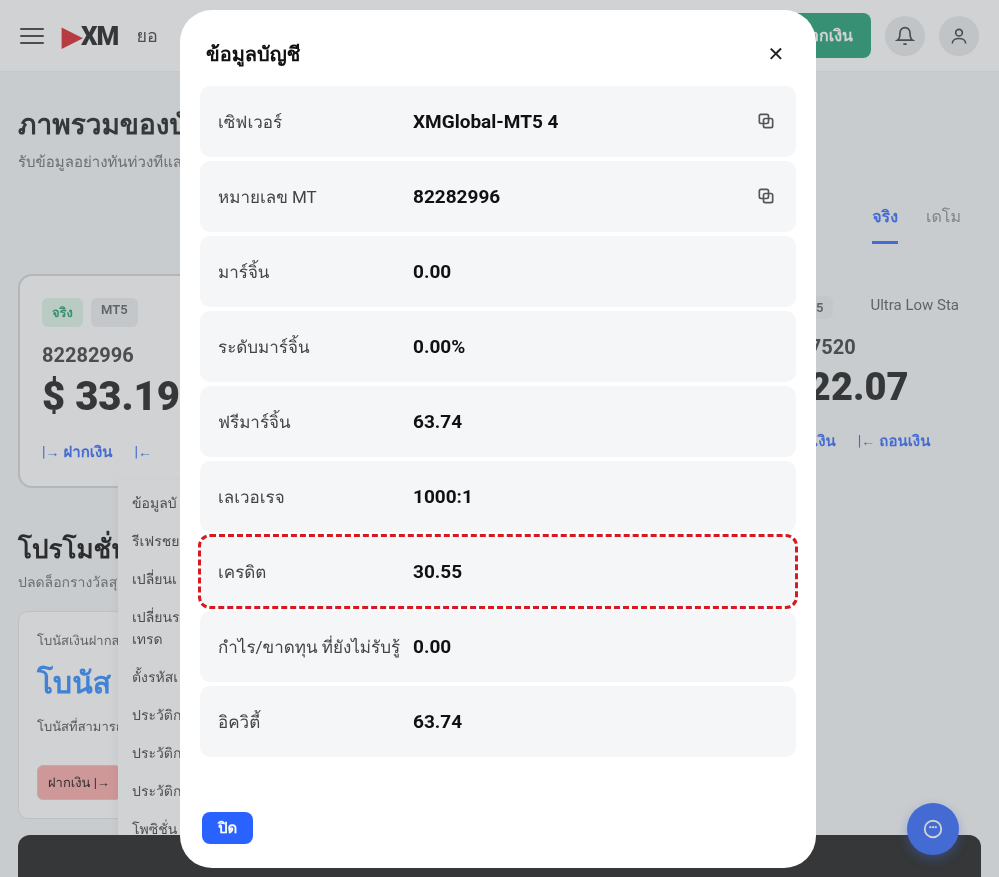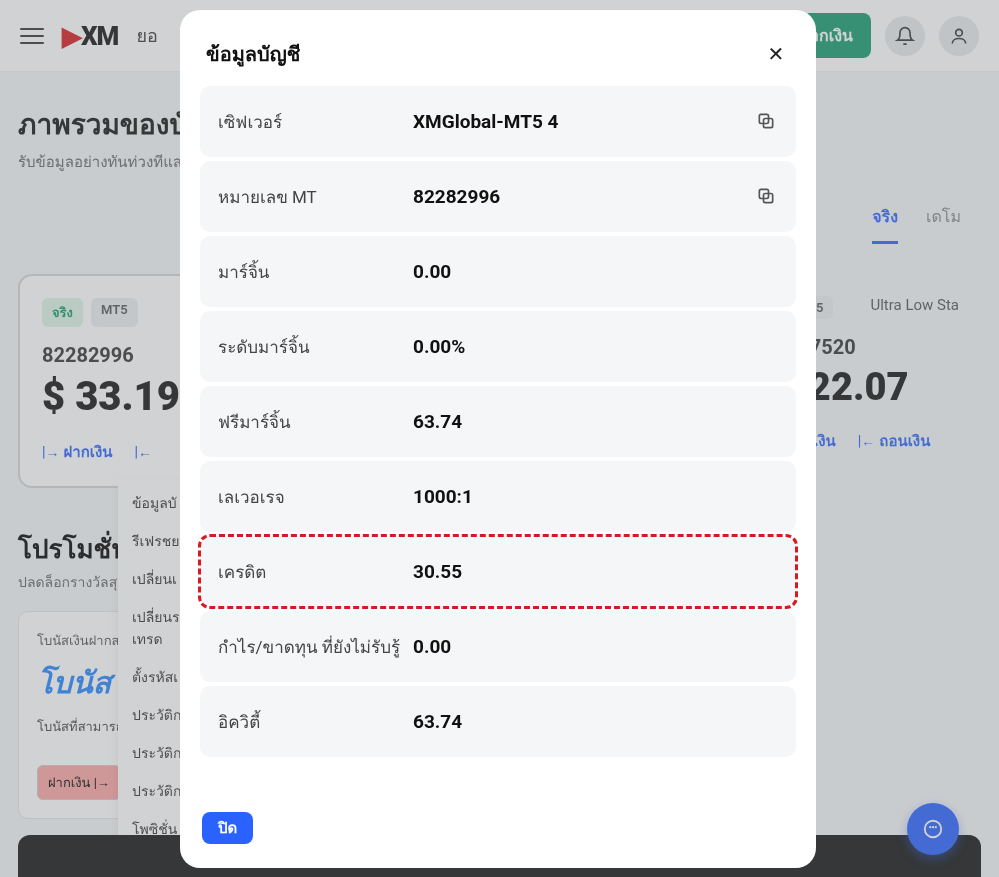--- a/index.html
+++ b/index.html
@@ -205,21 +205,20 @@
 .promo-card-label {
   font-size: 13px;
   color: #555;
   margin-bottom: 8px;
 }
 .promo-card-title {
   font-size: 30px;
   font-weight: 900;
   color: #2684ff;
   margin-bottom: 10px;
-  font-style: italic;
 }
 .promo-card-desc {
   font-size: 13px;
   color: #444;
   margin-bottom: 12px;
 }
 .promo-btn {
   border: 1px solid #ccc;
   background: #fca5a5;
   padding: 6px 10px;
@@ -256,21 +255,21 @@
   inset: 0;
   background: rgba(120,125,130,0.35);
 }
 .modal {
   position: absolute;
   left: 180px;
   top: 10px;
   width: 636px;
   height: 858px;
   background: #fff;
-  border-radius: 20px;
+  border-radius: 32px;
   padding: 24px 18px;
   display: flex;
   flex-direction: column;
 }
 .modal-head {
   display: flex;
   align-items: center;
   justify-content: space-between;
   padding: 4px 8px 16px;
 }

